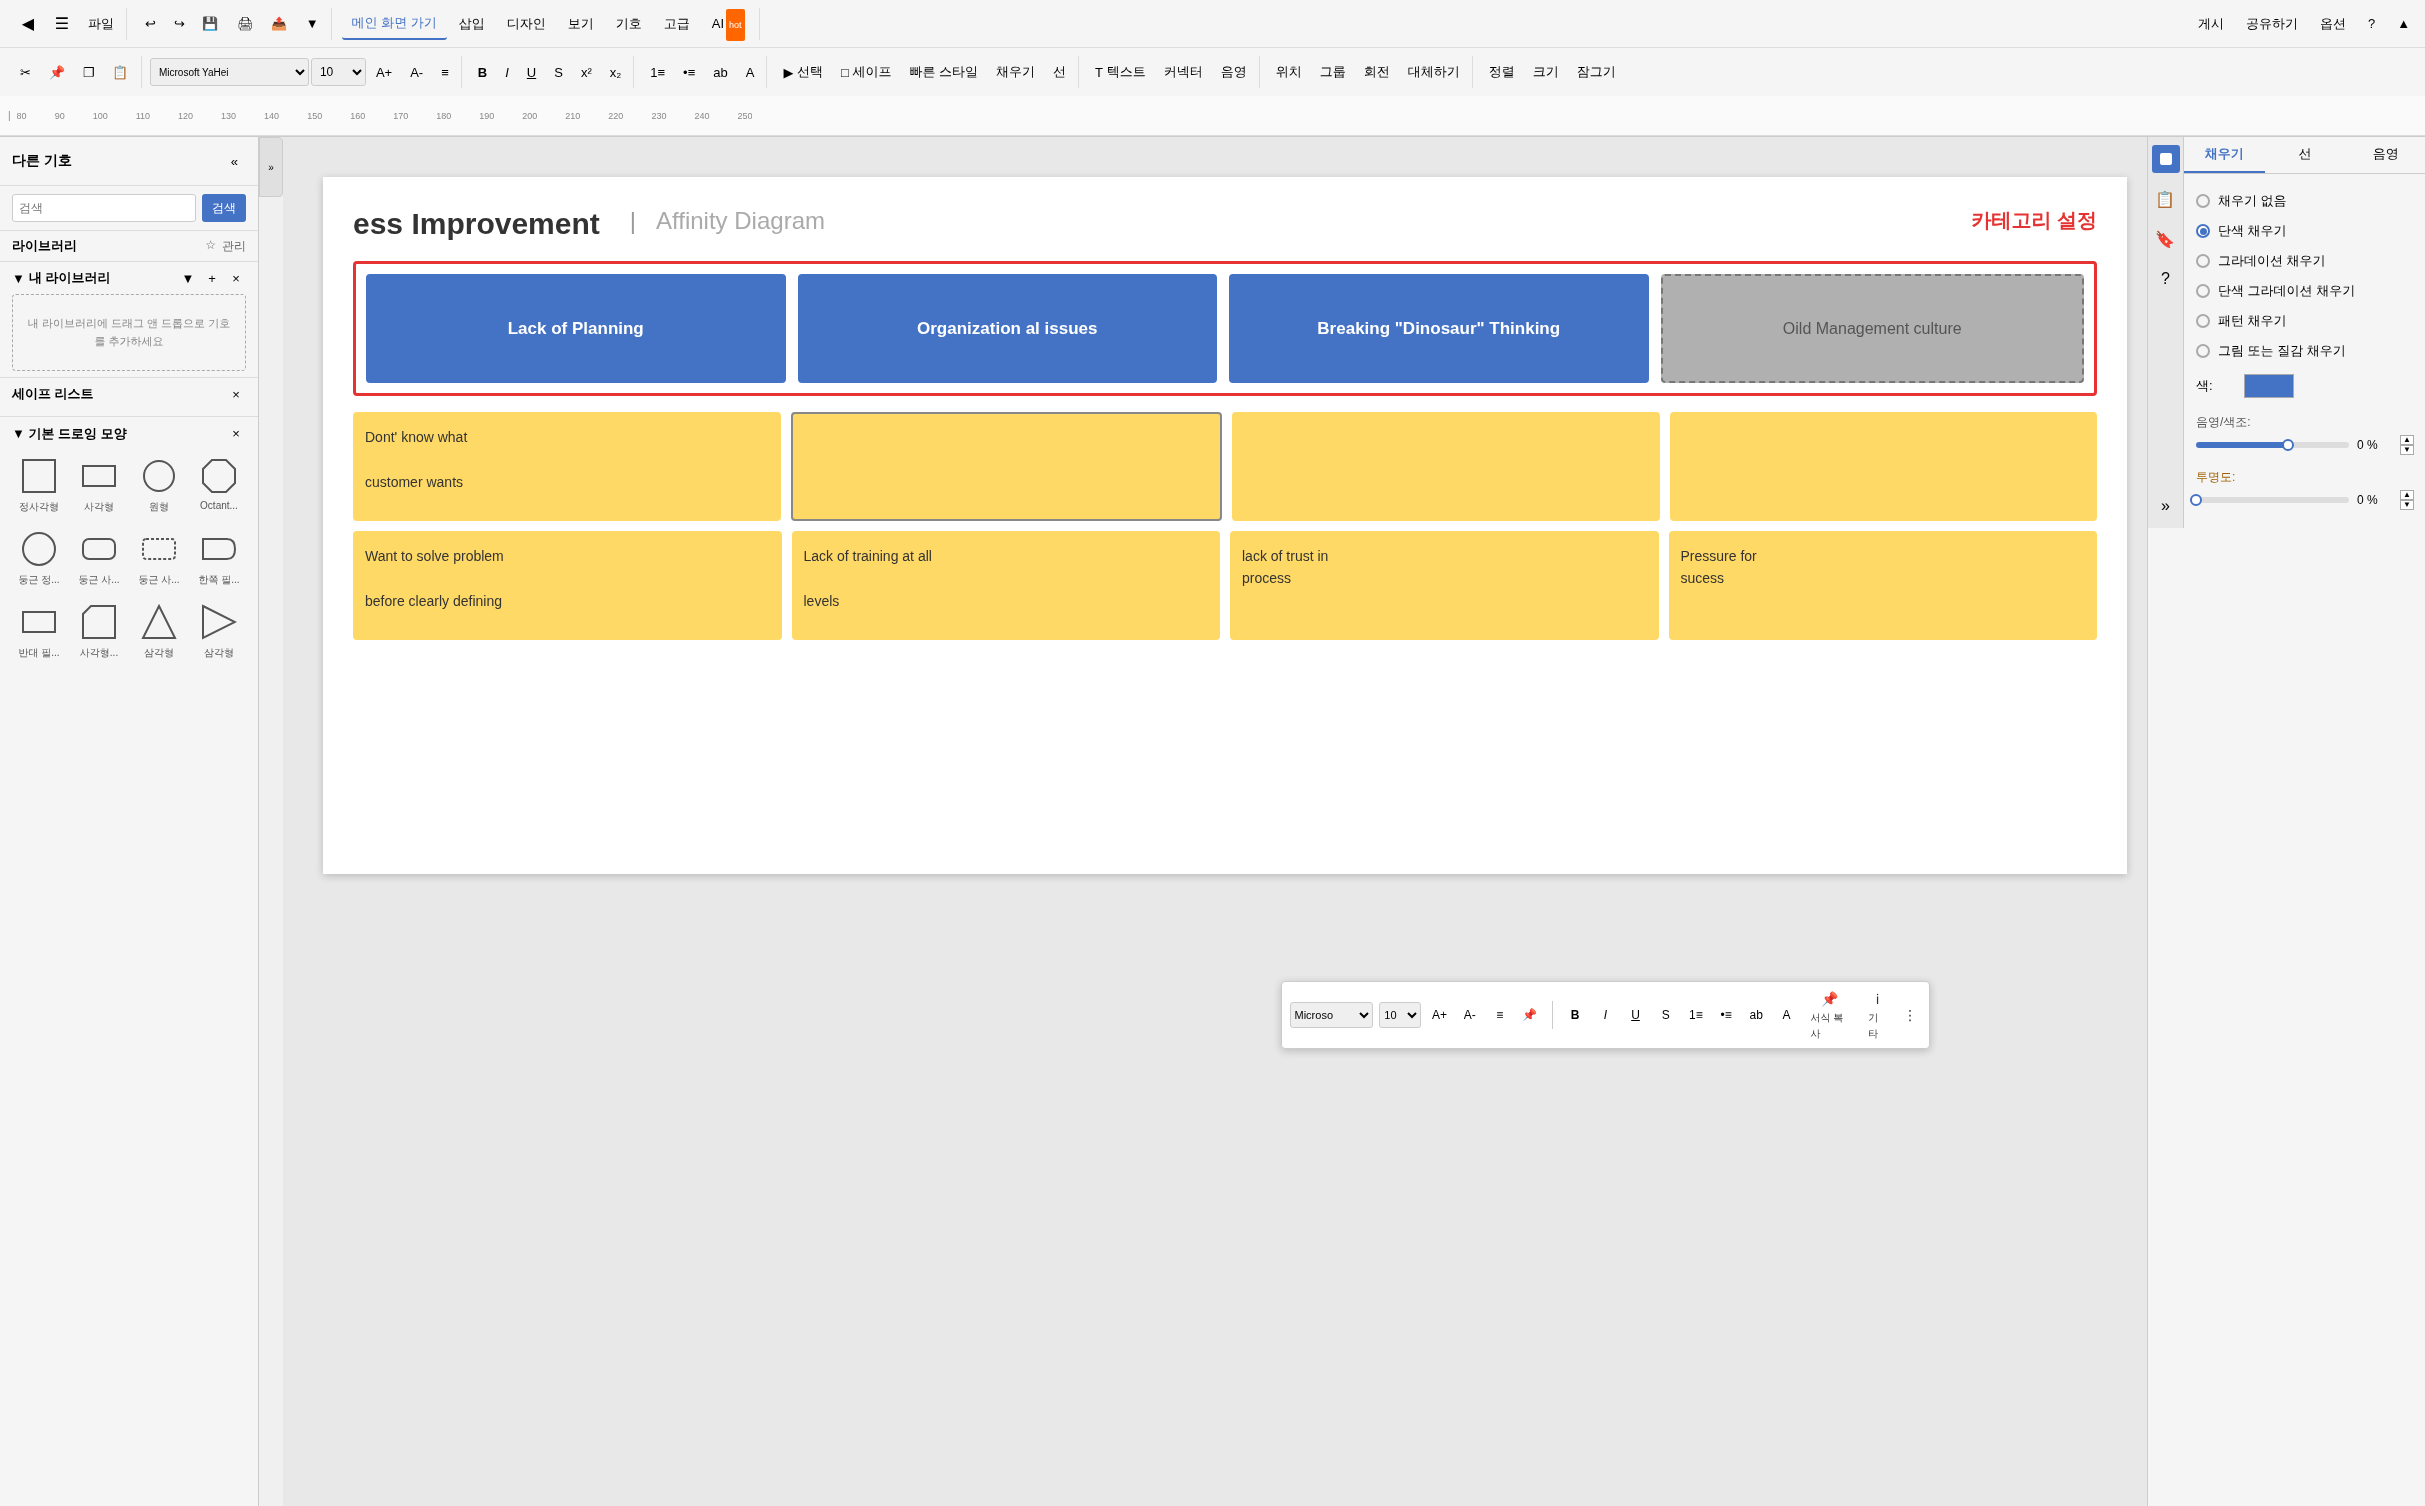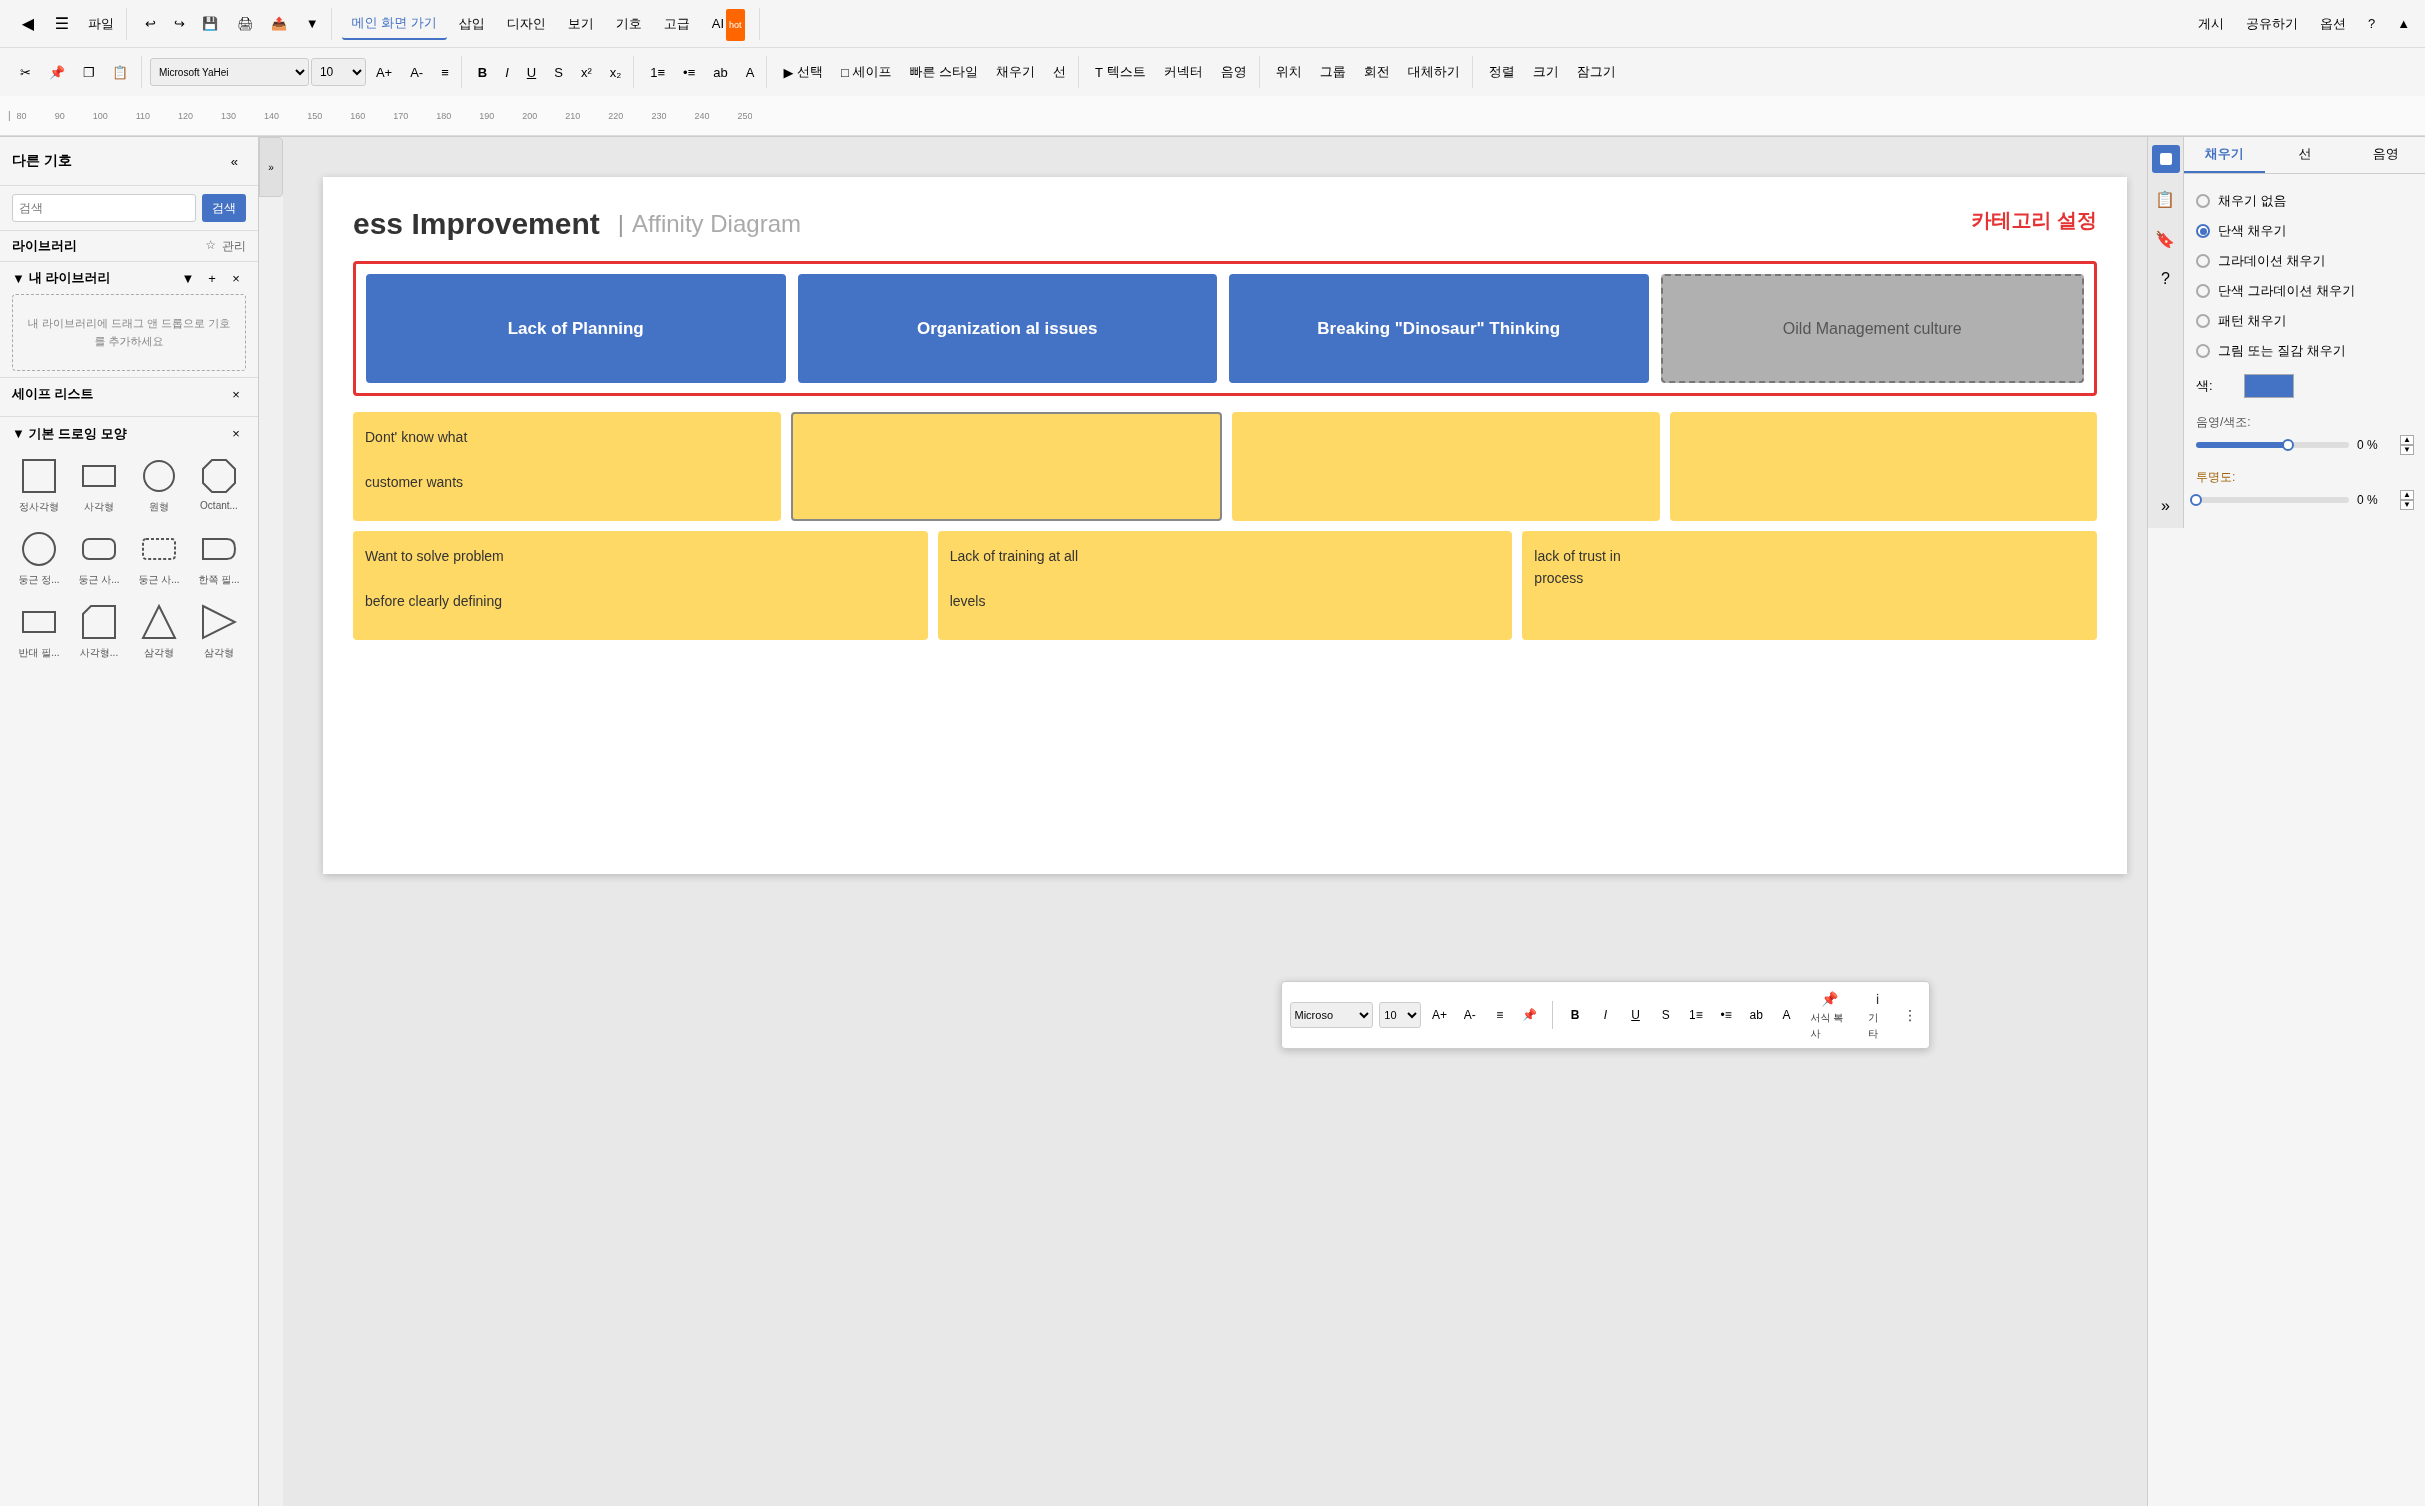--- a/index.html
+++ b/index.html
@@ -387,21 +387,21 @@
       </div>
     </div>
   </div>
 
   <div class="sidebar-toggle">»</div>
 
   <div class="canvas-area">
     <div class="canvas-content">
       <div class="page">
 
-        <div style="display:flex; align-items:center; gap:8px; margin-bottom:20px; position:relative;">
+        <div style="display:flex; gap:20px; margin-bottom:20px; position:relative;">
           <span style="font-size:30px; font-weight:bold; color:#333;">ess Improvement</span>
           <span style="font-size:24px; color:#999; margin-left:10px;">|</span>
           <span style="font-size:24px; color:#aaa;">Affinity Diagram</span>
           <span style="position:absolute; right:0; top:0; font-size:20px; font-weight:bold; color:#e53333;">카테고리 설정</span>
         </div>
 
         <div style="border: 3px solid #e53333; border-radius:4px; padding:10px; display:flex; gap:12px; margin-bottom:16px;">
 
           <div style="flex:1; background:#4472c4; padding:16px 12px; border-radius:4px; display:flex; align-items:center; justify-content:center; text-align:center; font-size:17px; font-weight:bold; color:white; min-height:109px;">
             <span>Lack of Planning</span>
@@ -472,20 +472,23 @@
           </div>
 
           <div style="flex:1; background:#ffd966; padding:14px 12px; border-radius:4px; font-size:14px; color:#333; min-height:109px; line-height:1.6;">
             Lack of training at all<br><br>levels
           </div>
 
           <div style="flex:1; background:#ffd966; padding:14px 12px; border-radius:4px; font-size:14px; color:#333; min-height:109px; line-height:1.6;">
             lack of trust in<br>process
           </div>
 
+          <div style="flex:1; background:#ffd966; padding:14px 12px; border-radius:4px; font-size:14px; color:#333; min-height:109px; line-height:1.6;">
+            Pressure for<br>sucess
+          </div>
         </div>
       </div>
     </div>
   </div>
 
   <div class="right-panel">
 
     <div style="display:flex;">
 
       <div style="width:36px; background:#e8e8e8; border-right:1px solid #ccc; display:flex; flex-direction:column; align-items:center; padding:8px 0; gap:12px;">

